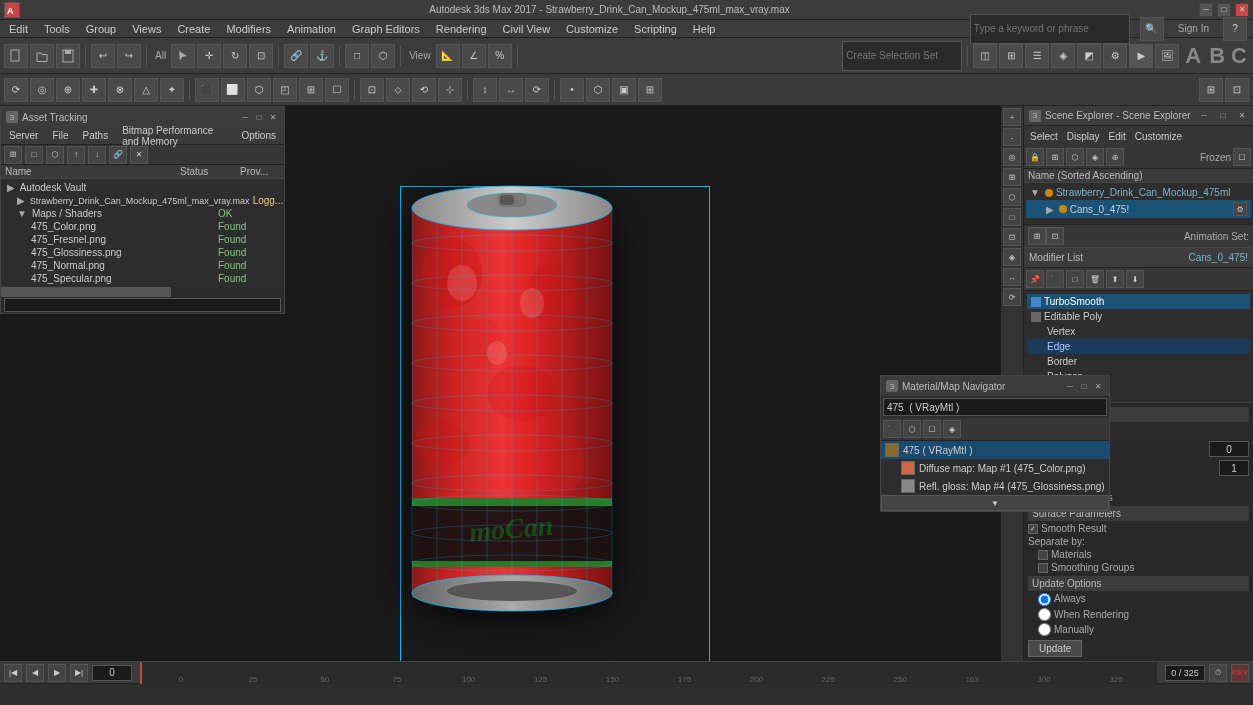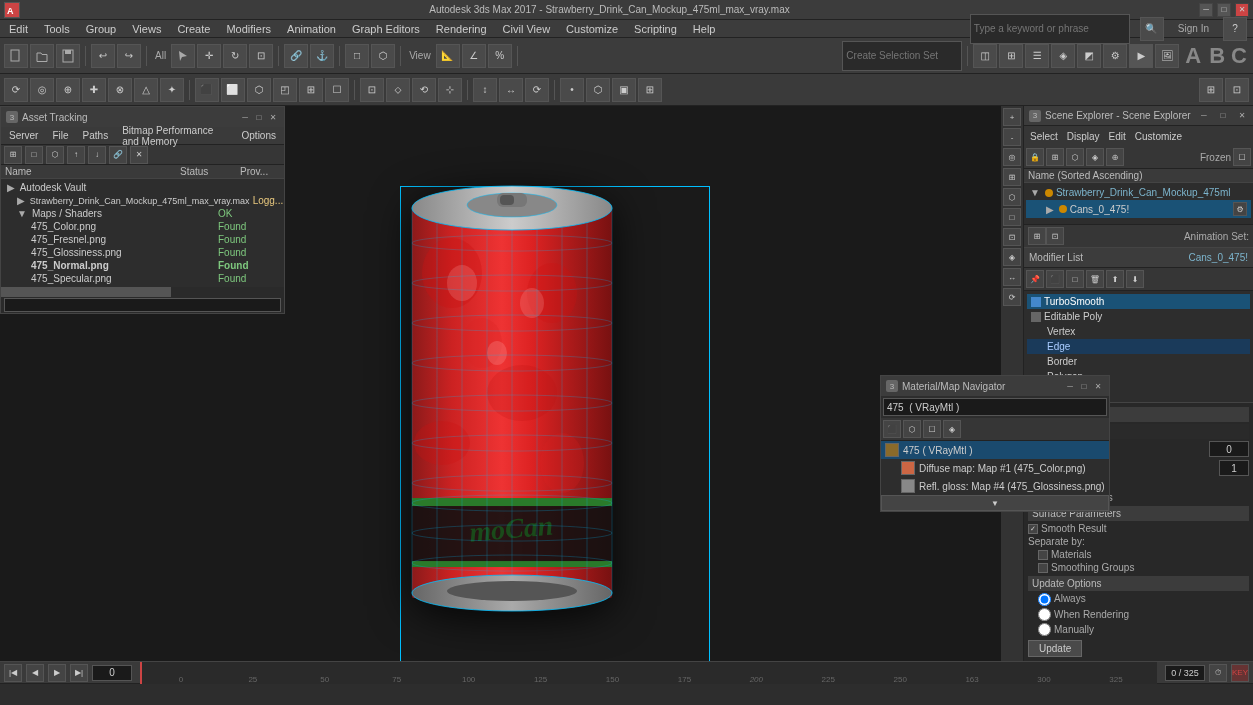--- a/index.html
+++ b/index.html
@@ -833,21 +833,21 @@
       <span class="status-found" style="margin-left:auto;width:60px;font-size:10px;">Found</span>
     </div>
     <div class="asset-tree-item" style="padding-left:28px;">
       <span>475_Fresnel.png</span>
       <span class="status-found" style="margin-left:auto;width:60px;font-size:10px;">Found</span>
     </div>
     <div class="asset-tree-item" style="padding-left:28px;">
       <span>475_Glossiness.png</span>
       <span class="status-found" style="margin-left:auto;width:60px;font-size:10px;">Found</span>
     </div>
-    <div class="asset-tree-item" style="padding-left:28px;font-weight:bold;">
+    <div class="asset-tree-item" style="padding-left:28px;">
       <span>475_Normal.png</span>
       <span class="status-found" style="margin-left:auto;width:60px;font-size:10px;">Found</span>
     </div>
     <div class="asset-tree-item" style="padding-left:28px;">
       <span>475_Specular.png</span>
       <span class="status-found" style="margin-left:auto;width:60px;font-size:10px;">Found</span>
     </div>
   </div>
 
   <div style="height:10px;background:#2a2a2a;position:relative;">

